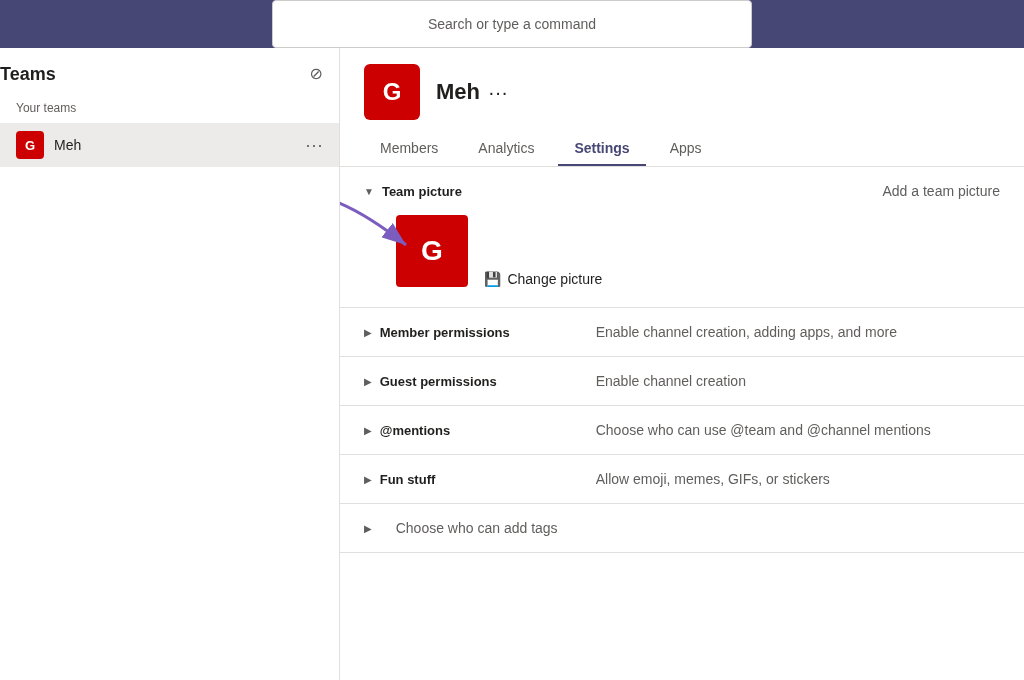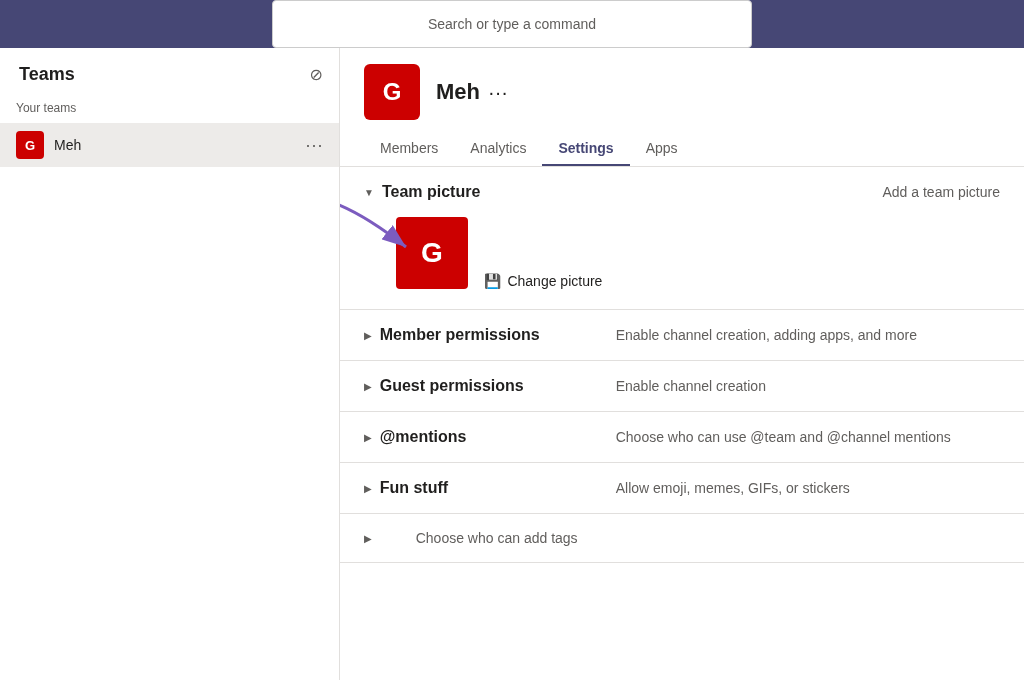--- a/index.html
+++ b/index.html
@@ -44,23 +44,22 @@
     
     .sidebar {
       width: 340px;
       background: white;
       border-right: 1px solid #e1dfdd;
       flex-shrink: 0;
       padding: 16px 0;
     }
     .sidebar-header {
       display: flex;
-      align-items: center;
       justify-content: space-between;
-      padding: 0 16px 12px 19px;
+      padding: 0 16px 12px 0;
     }
     .sidebar-title {
       font-size: 18px;
       font-weight: 700;
       color: #201f1e;
     }
     .filter-icon {
       color: #605e5c;
       font-size: 16px;
       cursor: pointer;
@@ -143,21 +142,21 @@
     }
     .team-header-dots {
       margin-left: 8px;
       font-size: 20px;
       color: #201f1e;
     }
 
     
     .tabs {
       display: flex;
-      gap: 0;
+      gap: 8px;
     }
     .tab {
       padding: 8px 16px;
       font-size: 14px;
       color: #605e5c;
       cursor: pointer;
       border-bottom: 2px solid transparent;
       white-space: nowrap;
     }
     .tab.active {
@@ -184,29 +183,29 @@
       align-items: center;
       cursor: pointer;
     }
     .chevron {
       font-size: 10px;
       color: #605e5c;
       margin-right: 8px;
       display: inline-block;
     }
     .section-title {
-      font-size: 16px;
+      font-size: 13px;
       font-weight: 700;
       color: #201f1e;
       min-width: 200px;
     }
     .section-desc {
       font-size: 14px;
       color: #605e5c;
-      margin-left: 36px;
+      margin-left: 16px;
     }
 
     
     .team-picture-section {
       border-bottom: 1px solid #e1dfdd;
       padding: 16px 24px 20px 24px;
     }
     .team-picture-header {
       display: flex;
       align-items: center;

